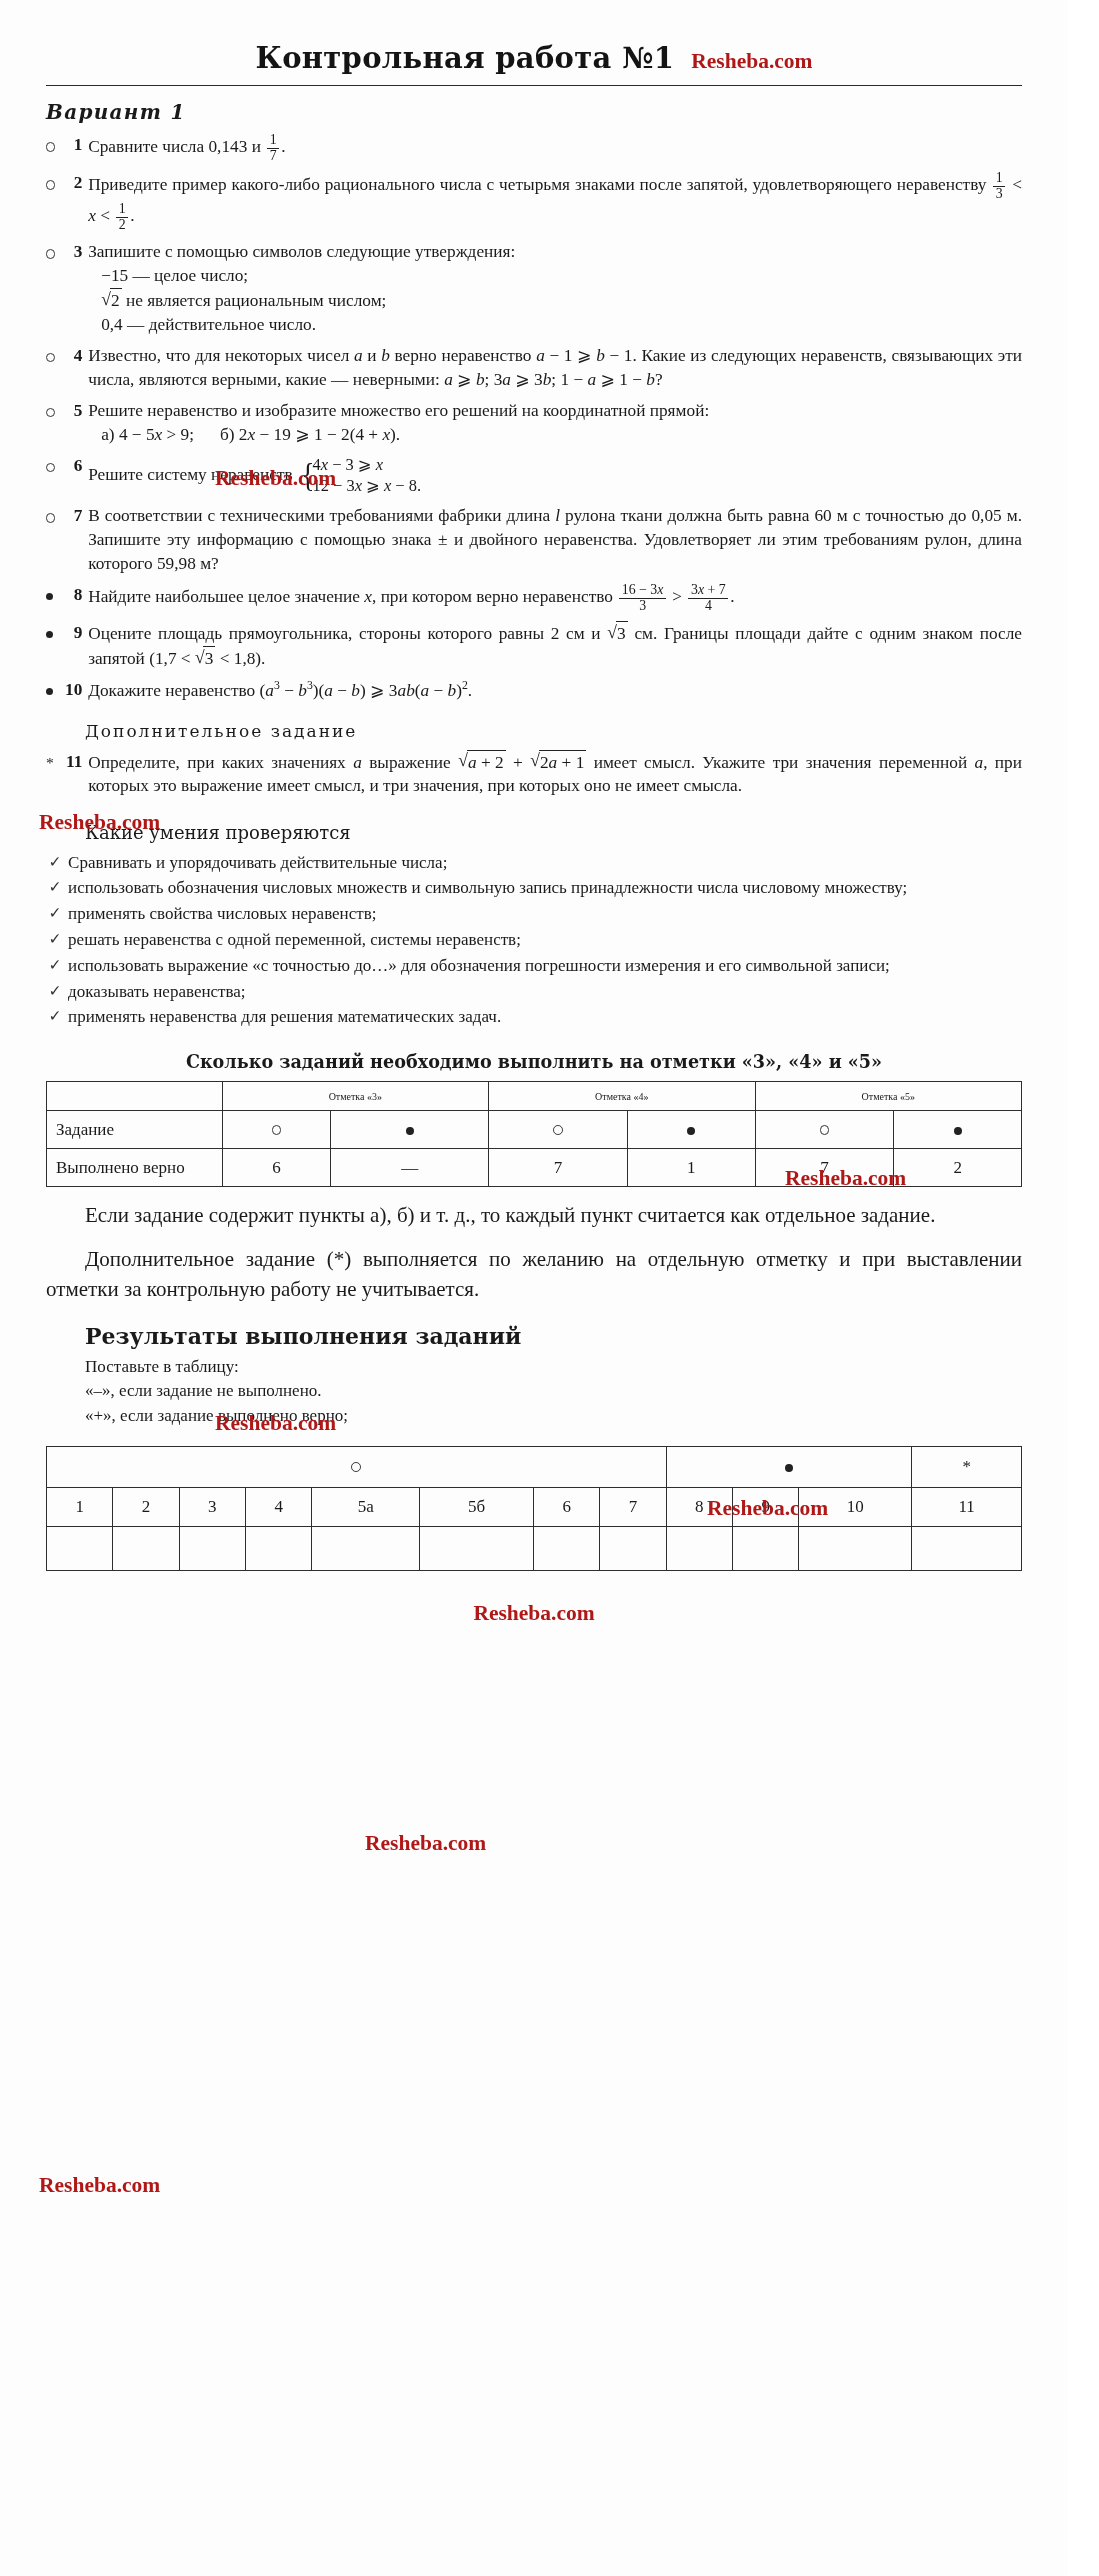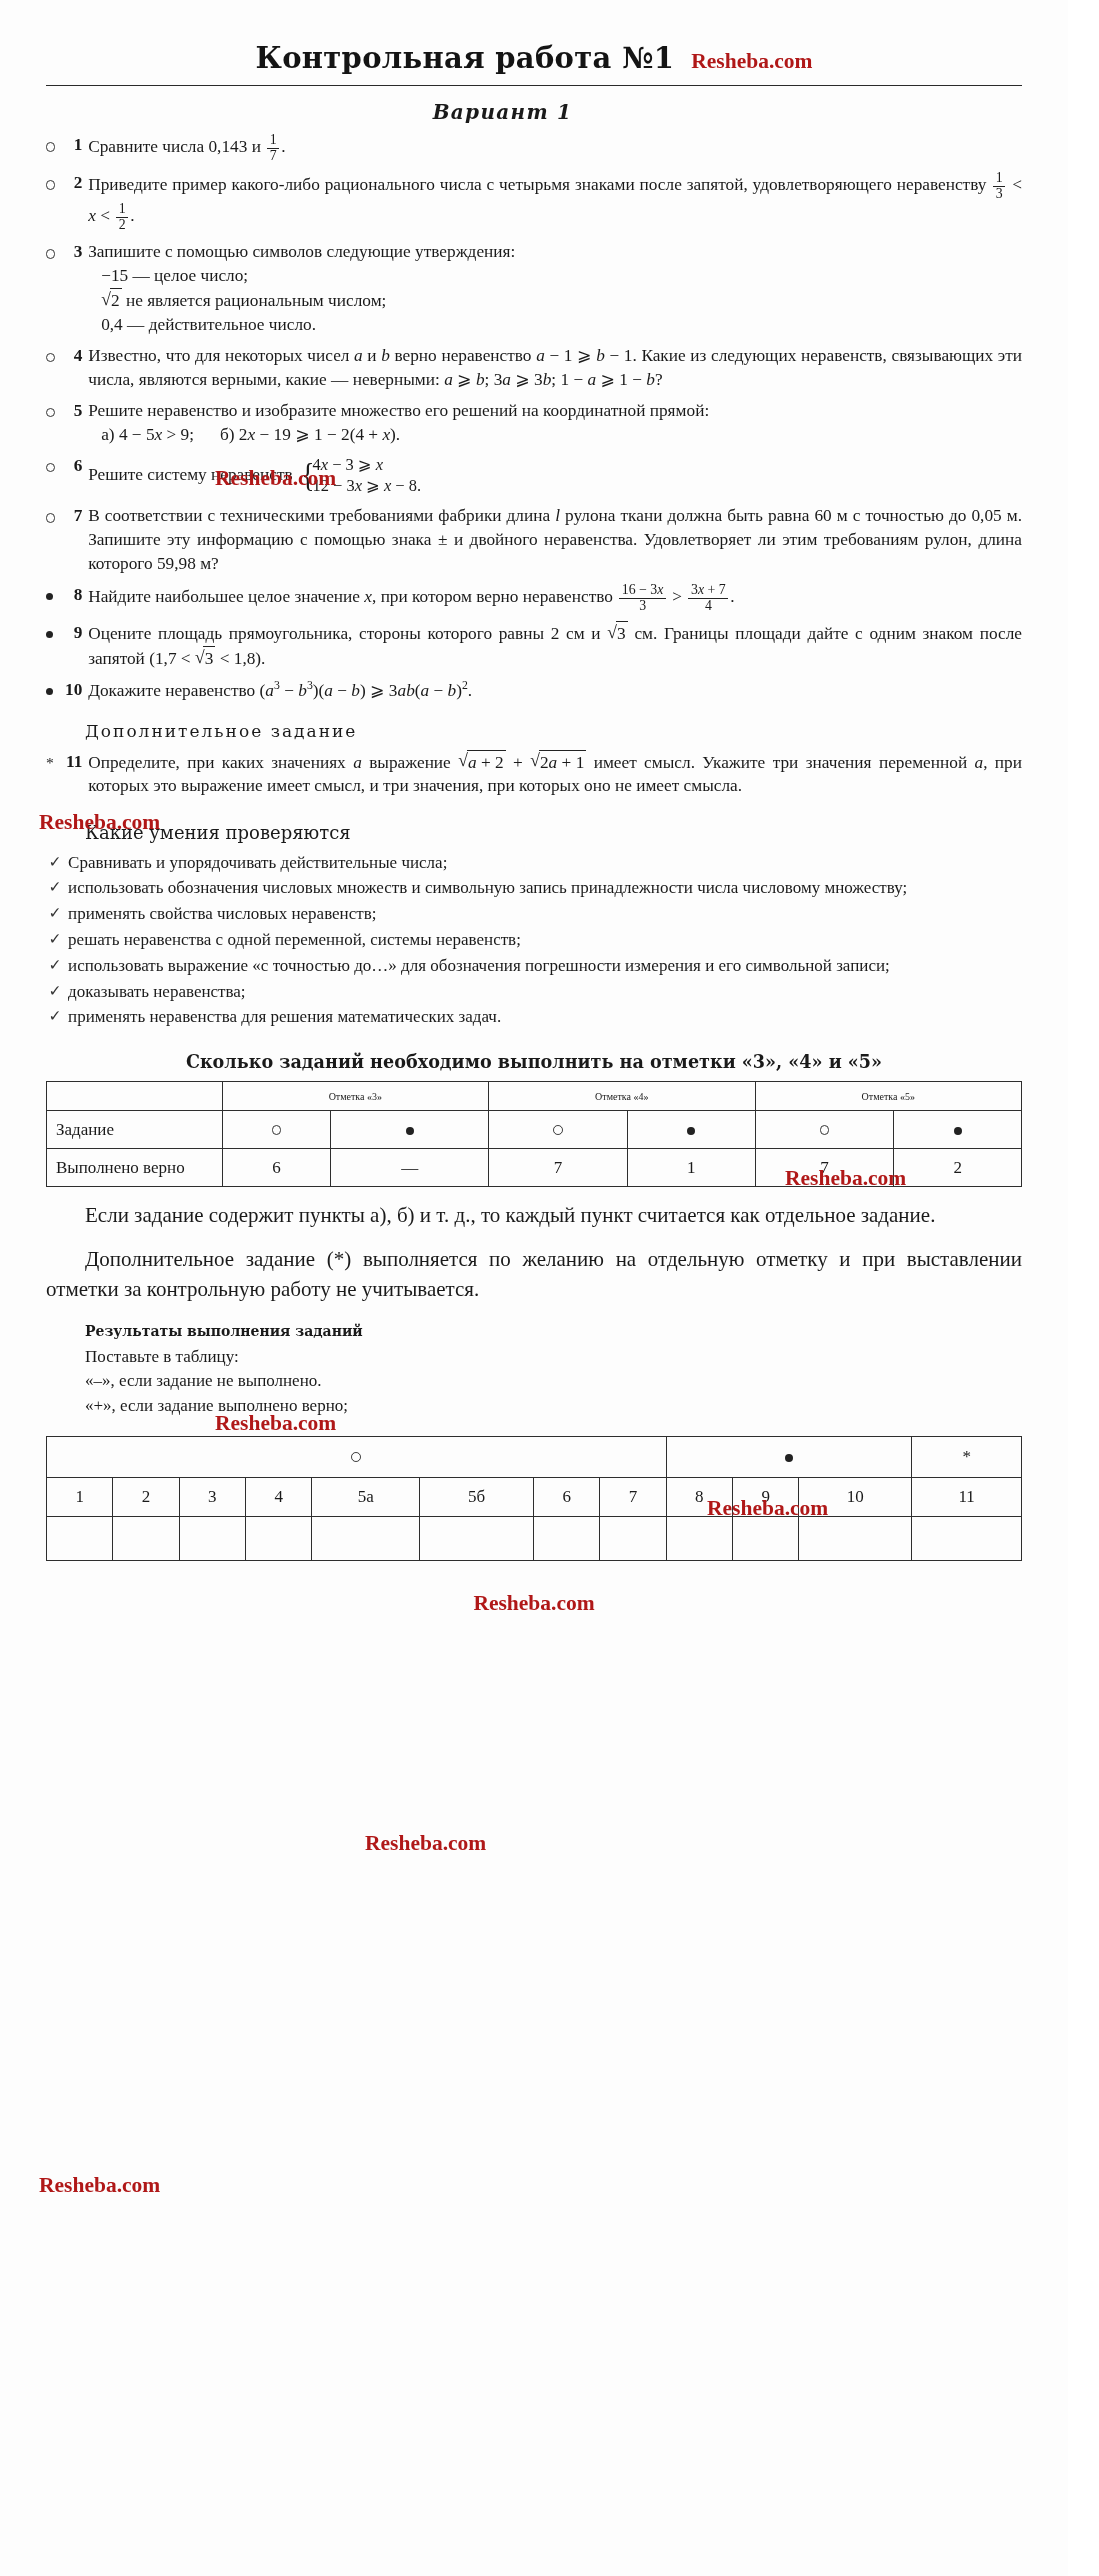--- a/index.html
+++ b/index.html
@@ -48,21 +48,21 @@
   }
   .subtitle{
     text-align:center;
     font-family:"DejaVu Serif", serif;
     font-weight:bold;
     font-size:20px;
     margin-top:14.3px;
     color:#141414;
   }
   .variant{
-    text-align:center;
+    text-align:left;
     font-family:"DejaVu Serif", serif;
     font-weight:bold;
     font-style:italic;
     font-size:20px;
     letter-spacing:1.3px;
     margin:14.3px 63px 0 0;
   }
   
   .tasks{margin-top:9px;}
   .task{
@@ -194,21 +194,21 @@
   .note{
     font-size:21px;
     line-height:1.4;
     text-align:justify;
     margin-top:14.3px;
     text-indent:39px;
   }
   .res-head{
     font-family:"DejaVu Serif",serif;
     font-weight:bold;
-    font-size:14px;
+    font-size:22px;
     margin:19.5px 0 5.2px 39px;
   }
   .res-line{font-size:17px;line-height:1.45;margin-left:39px;}
   
   table.answers{
     border-collapse:collapse;
     width:100%;
     margin-top:17px;
     font-size:17px;
   }

